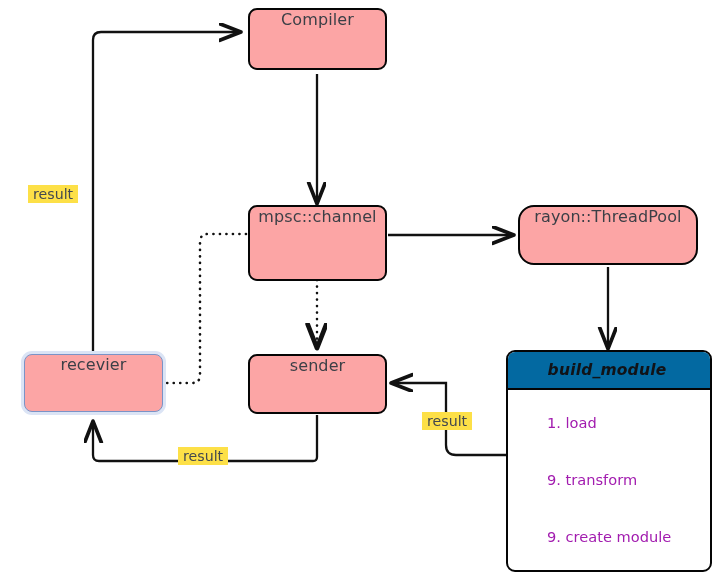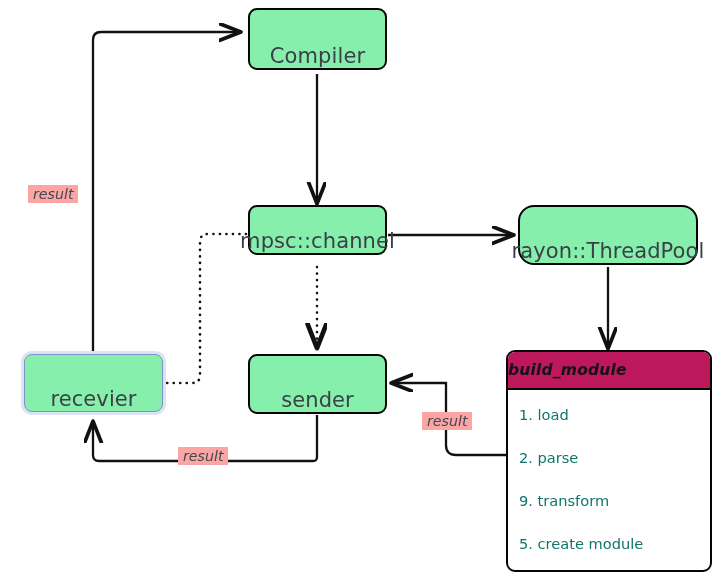--- a/index.html
+++ b/index.html
@@ -24,77 +24,77 @@
     position: absolute;
     left: 0;
     top: 0;
     width: 722px;
     height: 578px;
     pointer-events: none;
   }
   .node {
     position: absolute;
     box-sizing: border-box;
-    background: #86efac;
+    background: #fca5a5;
     border: 2.2px solid #050505;
     border-radius: 9px;
     display: flex;
-    align-items: flex-end;
+    align-items: flex-start;
     justify-content: center;
     color: #3b3f46;
-    font-size: 21px;
+    font-size: 16px;
     letter-spacing: .1px;
   }
   .node.highlight {
     border: 1.6px solid #7b93c6;
     box-shadow: 0 0 0 3px #dbe4f5;
     border-radius: 8px;
   }
   .card {
     position: absolute;
     box-sizing: border-box;
     background: #ffffff;
     border: 2.2px solid #050505;
     border-radius: 9px;
     overflow: hidden;
     display: flex;
     flex-direction: column;
   }
   .card-header {
-    background: #be185d;
+    background: #0369a1;
     border-bottom: 2.2px solid #050505;
-    text-align: left;
+    text-align: center;
     font-style: italic;
     font-weight: bold;
     font-size: 15.5px;
     color: #111317;
     padding: 9px 4px 9px 0;
     letter-spacing: .2px;
   }
   .card-body {
     flex: 1;
     display: flex;
     flex-direction: column;
     justify-content: space-around;
     padding: 4px 0 4px 11px;
   }
   .card-item {
     font-size: 14.6px;
-    color: #0f766e;
+    color: #a21caf;
     line-height: 1.1;
     padding: 5px 0;
+    margin-left: 28px;
   }
   .edge-label {
     position: absolute;
-    background: #fca5a5;
+    background: #fde047;
     color: #43484f;
     font-size: 14.2px;
     padding: 1px 5px;
     white-space: nowrap;
-    font-style: italic;
   }
 </style>
 </head>
 <body>
 
 <div id="canvas">
 
   <svg class="edges" viewBox="0 0 722 578">
     <defs>
       <marker id="arrow" markerWidth="11" markerHeight="11" refX="9.2" refY="4" orient="auto" markerUnits="strokeWidth">
@@ -119,43 +119,42 @@
 
     <path d="M317,415 L317,457 Q317,461 313,461 L99,461 Q93,461 93,455 L93,422" fill="none" stroke="#111111" stroke-width="2.3" marker-end="url(#arrow)"></path>
 
     <path d="M507,455 L456,455 Q446,455 446,445 L446,383 L392,383" fill="none" stroke="#111111" stroke-width="2.3" marker-end="url(#arrow)"></path>
   </svg>
 
   <div class="node" style="left:248px; top:8px; width:139px; height:62px;">
     <span>Compiler</span>
   </div>
 
-  <div class="node" style="left:248px; top:205px; width:139px; height:50px;">
+  <div class="node" style="left:248px; top:205px; width:139px; height:76px;">
     <span>mpsc::channel</span>
   </div>
 
   <div class="node" style="left:518px; top:205px; width:180px; height:60px;border-radius:16px;">
     <span>rayon::ThreadPool</span>
   </div>
 
   <div class="node" style="left:248px; top:354px; width:139px; height:60px;">
     <span>sender</span>
   </div>
 
   <div class="node highlight" style="left:24px; top:354px; width:139px; height:58px;">
     <span>recevier</span>
   </div>
 
   <div class="card" style="left:506px; top:350px; width:206px; height:222px;">
     <div class="card-header">build_module</div>
     <div class="card-body">
       <div class="card-item">1. load</div>
-      <div class="card-item">2. parse</div>
       <div class="card-item">9. transform</div>
-      <div class="card-item">5. create module</div>
+      <div class="card-item">9. create module</div>
     </div>
   </div>
 
   <div class="edge-label" style="left:28px; top:185px;">result</div>
 
   <div class="edge-label" style="left:178px; top:447px;">result</div>
 
   <div class="edge-label" style="left:422px; top:412px;">result</div>
 
 </div>

